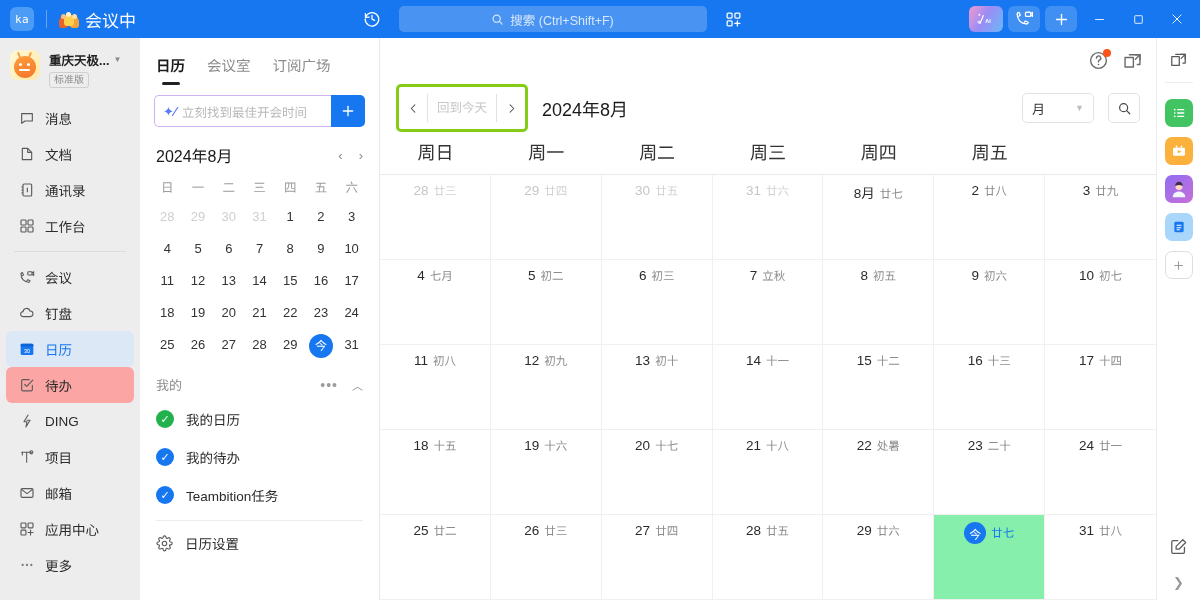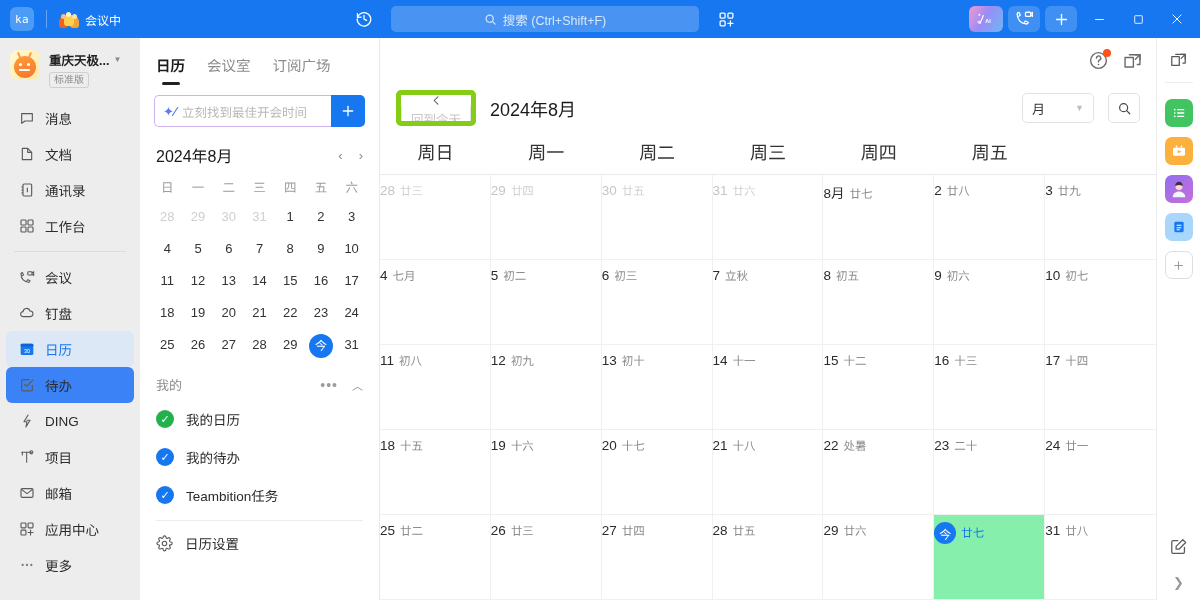--- a/index.html
+++ b/index.html
@@ -23,21 +23,21 @@
     position: relative;
   }
   .tb-logo {
     width: 24px; height: 24px; border-radius: 6px;
     background: #4c9bf5;
     display: flex; align-items: center; justify-content: center;
     font-size: 11px; color: #fff; letter-spacing: .5px;
     font-family: "DejaVu Sans Mono", monospace;
   }
   .tb-divider { width: 1px; height: 18px; background: rgba(255,255,255,.35); margin: 0 12px; }
-  .tb-meeting { display: flex; align-items: center; gap: 6px; font-size: 12px; }
+  .tb-meeting { display: flex; align-items: center; gap: 6px; font-size: 17px; }
   .tb-meeting-ico {
     width: 20px; height: 18px; position: relative; display: inline-block;
   }
   .tb-meeting-ico span { position: absolute; border-radius: 50% 50% 3px 3px; }
   .tb-meeting-ico .p1 { width: 9px; height: 12px; background: #e8622a; left: 0; bottom: 0; }
   .tb-meeting-ico .p2 { width: 9px; height: 12px; background: #f2a43a; right: 0; bottom: 0; }
   .tb-meeting-ico .p3 { width: 10px; height: 12px; background: #ffd04d; left: 5px; bottom: 2px; }
   .tb-meeting-ico .h1, .tb-meeting-ico .h2, .tb-meeting-ico .h3 {
     width: 5px; height: 5px; border-radius: 50%; background: #fff5d8; bottom: 9px;
   }
@@ -112,21 +112,21 @@
     border: 1px solid #cfcfcf; border-radius: 3px;
     padding: 0px 4px; line-height: 14px;
   }
   .nav { display: flex; flex-direction: column; }
   .nav-item {
     height: 36px; display: flex; align-items: center; gap: 10px;
     padding: 0 12px; margin: 0 6px 0 6px; border-radius: 6px;
     font-size: 13.5px; color: #2b2b2b; cursor: pointer;
   }
   .nav-item .ico { width: 17px; height: 17px; flex: 0 0 17px; display: flex; align-items: center; justify-content: center; color: #5a5a5a; }
-  .nav-item.active { background: #3b82f6; }
+  .nav-item.active { background: #fca5a5; }
   .nav-item.sel-blue { background: #dde8f7; }
   .nav-item.sel-blue .label { color: #1677f0; }
   .nav-sep { height: 1px; background: #dcdcdc; margin: 7px 14px; }
   .nav-spacer { flex: 1; }
 
   
   .calside {
     width: 240px; flex: 0 0 240px;
     background: #fff; border-right: 1px solid #e9e9e9;
     display: flex; flex-direction: column;
@@ -187,41 +187,41 @@
   .settings-row { display: flex; align-items: center; gap: 12px; padding: 12px 16px; font-size: 13.5px; color: #2b2b2b; cursor: pointer; }
 
   
   .main { flex: 1; display: flex; flex-direction: column; min-width: 0; background: #fff; position: relative; }
   .main-topbar { height: 46px; display: flex; align-items: center; justify-content: flex-end; padding: 0 12px; gap: 12px; }
   .help-wrap { position: relative; width: 22px; height: 22px; cursor: pointer; }
   .help-dot { position: absolute; right: -1px; top: -1px; width: 8px; height: 8px; border-radius: 50%; background: #ff5219; }
   .cal-toolbar {
     height: 48px; display: flex; align-items: center; padding: 0 16px; gap: 14px;
   }
-  .nav-group { display: flex; align-items: center; border: 5px solid #84cc16; border-radius: 5px; height: 36px; overflow: hidden; flex-direction: column; }
+  .nav-group { display: flex; align-items: center; border: 3px solid #84cc16; border-radius: 5px; height: 48px; overflow: hidden; }
   .nav-group .arw { width: 28px; height: 28px; display: flex; align-items: center; justify-content: center; color: #555; font-size: 13px; cursor: pointer; }
   .nav-group .today-btn { padding: 0 9px; font-size: 12.5px; color: #c7c7c7; border-left: 1px solid #e2e2e2; border-right: 1px solid #e2e2e2; line-height: 28px; cursor: pointer; }
   .cal-month-title { font-size: 18px; color: #1a1a1a; }
   .tb-spacer { flex: 1; }
   .view-select {
     width: 72px; height: 30px; border: 1px solid #e2e2e2; border-radius: 5px;
     display: flex; align-items: center; justify-content: space-between;
     padding: 0 9px; font-size: 13px; color: #333; cursor: pointer;
   }
   .view-select .cv { color: #bdbdbd; font-size: 9px; }
   .search-btn {
     width: 32px; height: 30px; border: 1px solid #e2e2e2; border-radius: 5px;
     display: flex; align-items: center; justify-content: center; cursor: pointer;
   }
   .dow-row { display: grid; grid-template-columns: repeat(7,1fr); border-bottom: 1px solid #eaeaea; }
   .dow { text-align: center; font-size: 18px; color: #333; padding: 6px 0 10px 0; }
   .grid { flex: 1; display: grid; grid-template-columns: repeat(7,1fr); grid-template-rows: repeat(5,1fr); }
   .cell { border-right: 1px solid #f0f0f0; border-bottom: 1px solid #f0f0f0; padding-top: 7px; cursor: pointer; position: relative; }
   .cell:nth-child(7n) { border-right: none; }
-  .cell .dnum { font-size: 13.5px; color: #2b2b2b; white-space: nowrap; }
+  .cell .dnum { text-align: center; font-size: 13.5px; color: #2b2b2b; white-space: nowrap; }
   .cell .lunar { font-size: 11.5px; color: #8c8c8c; margin-left: 5px; }
   .cell.out .dnum { color: #c6c6c6; }
   .cell.out .lunar { color: #d2d2d2; }
   .cell.today { background: #86efac; }
   .cell.today .lunar { color: #1677f0; }
   .today-pill {
     display: inline-flex; align-items: center; justify-content: center;
     width: 22px; height: 22px; border-radius: 50%; background: #1677f0;
     color: #fff; font-size: 12px; vertical-align: middle;
   }

